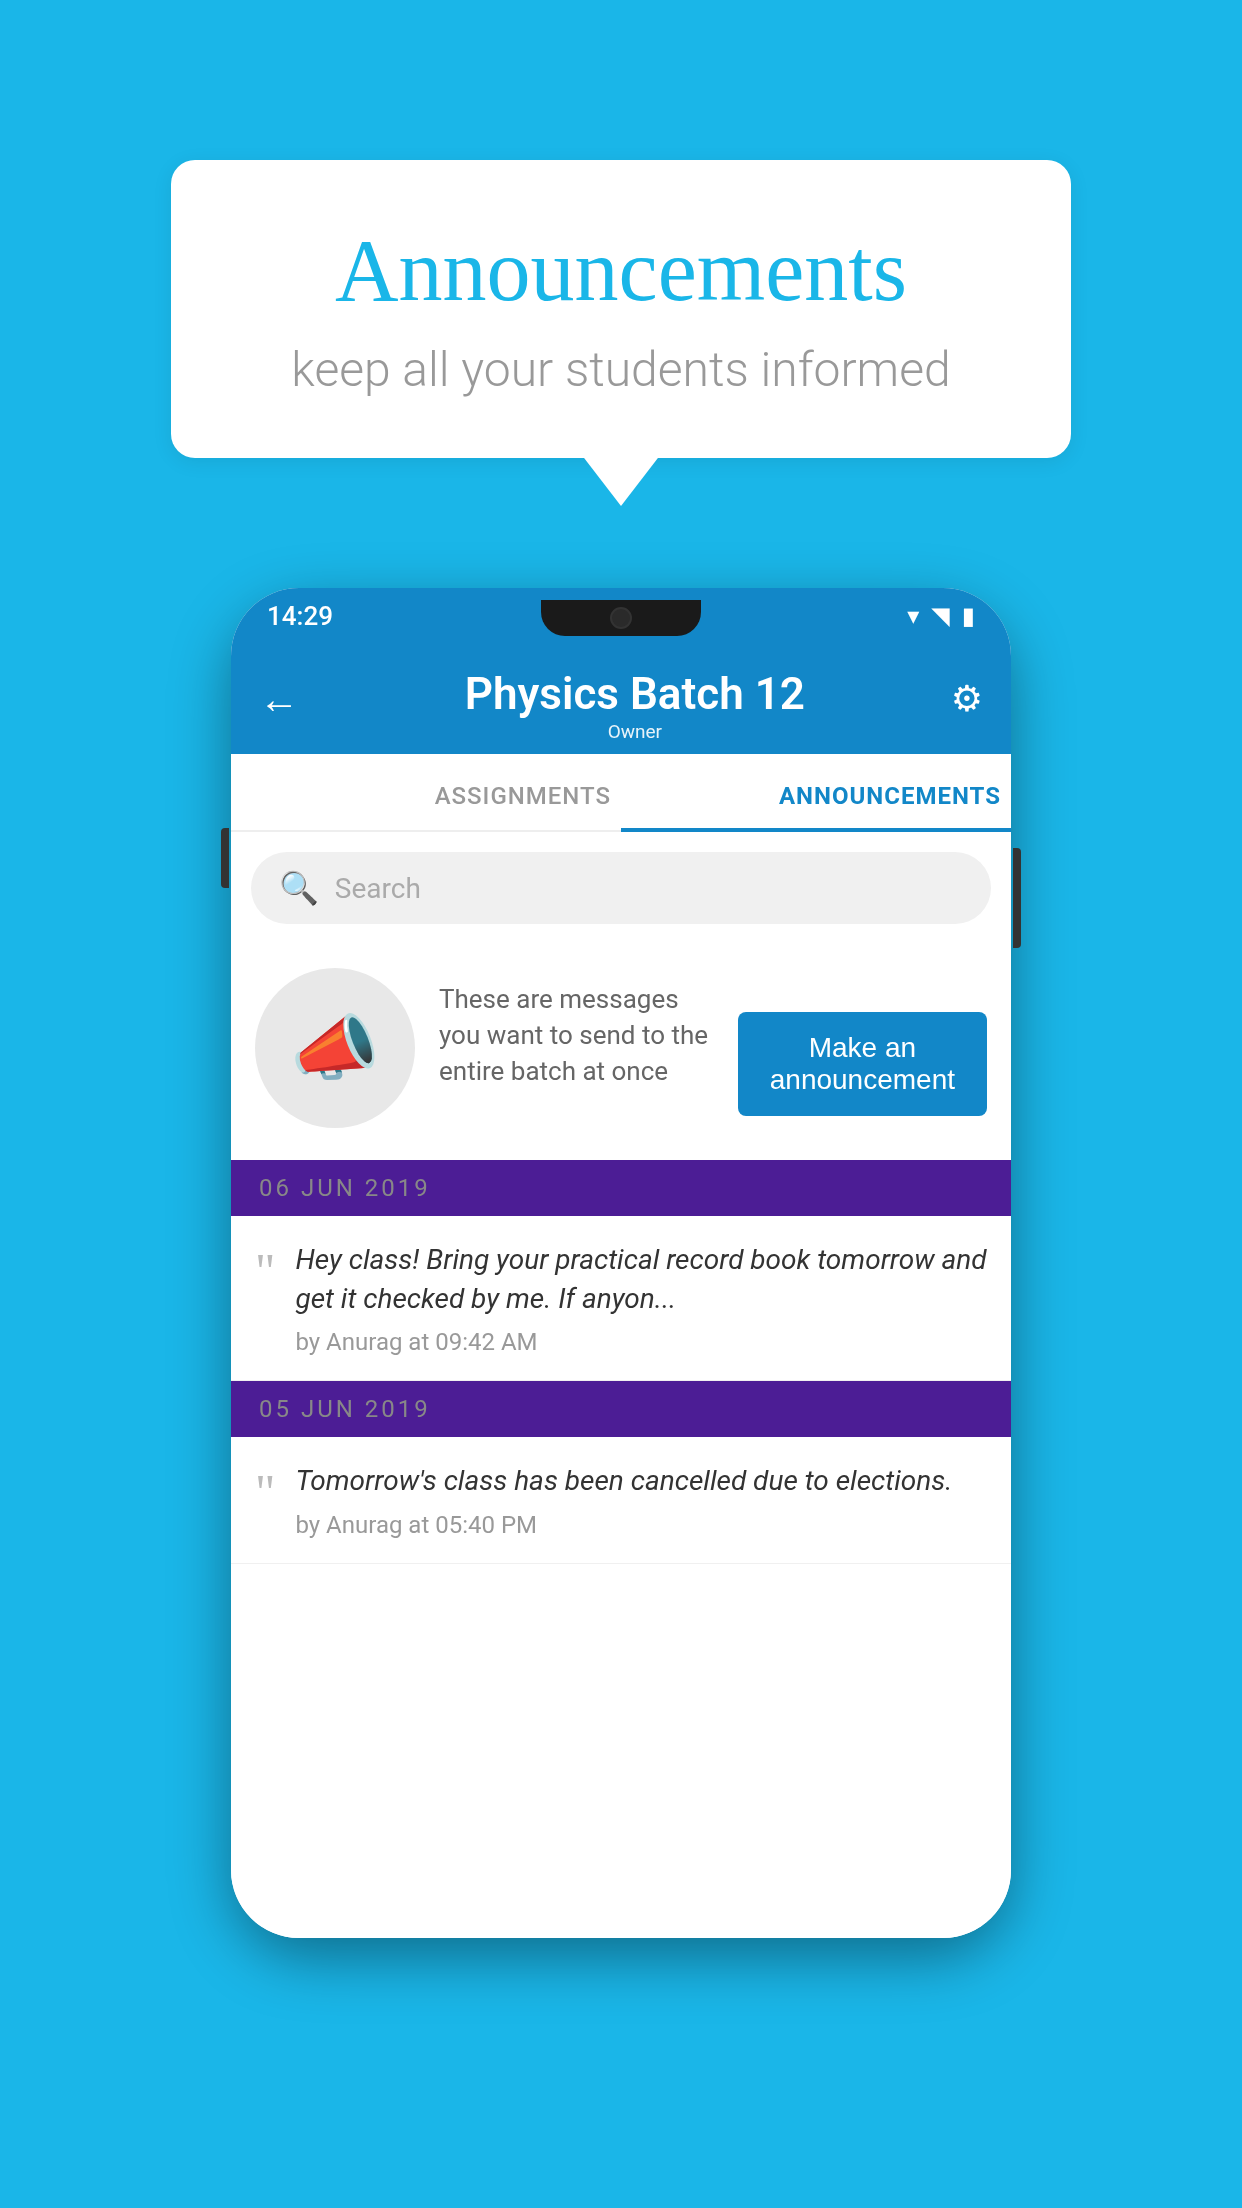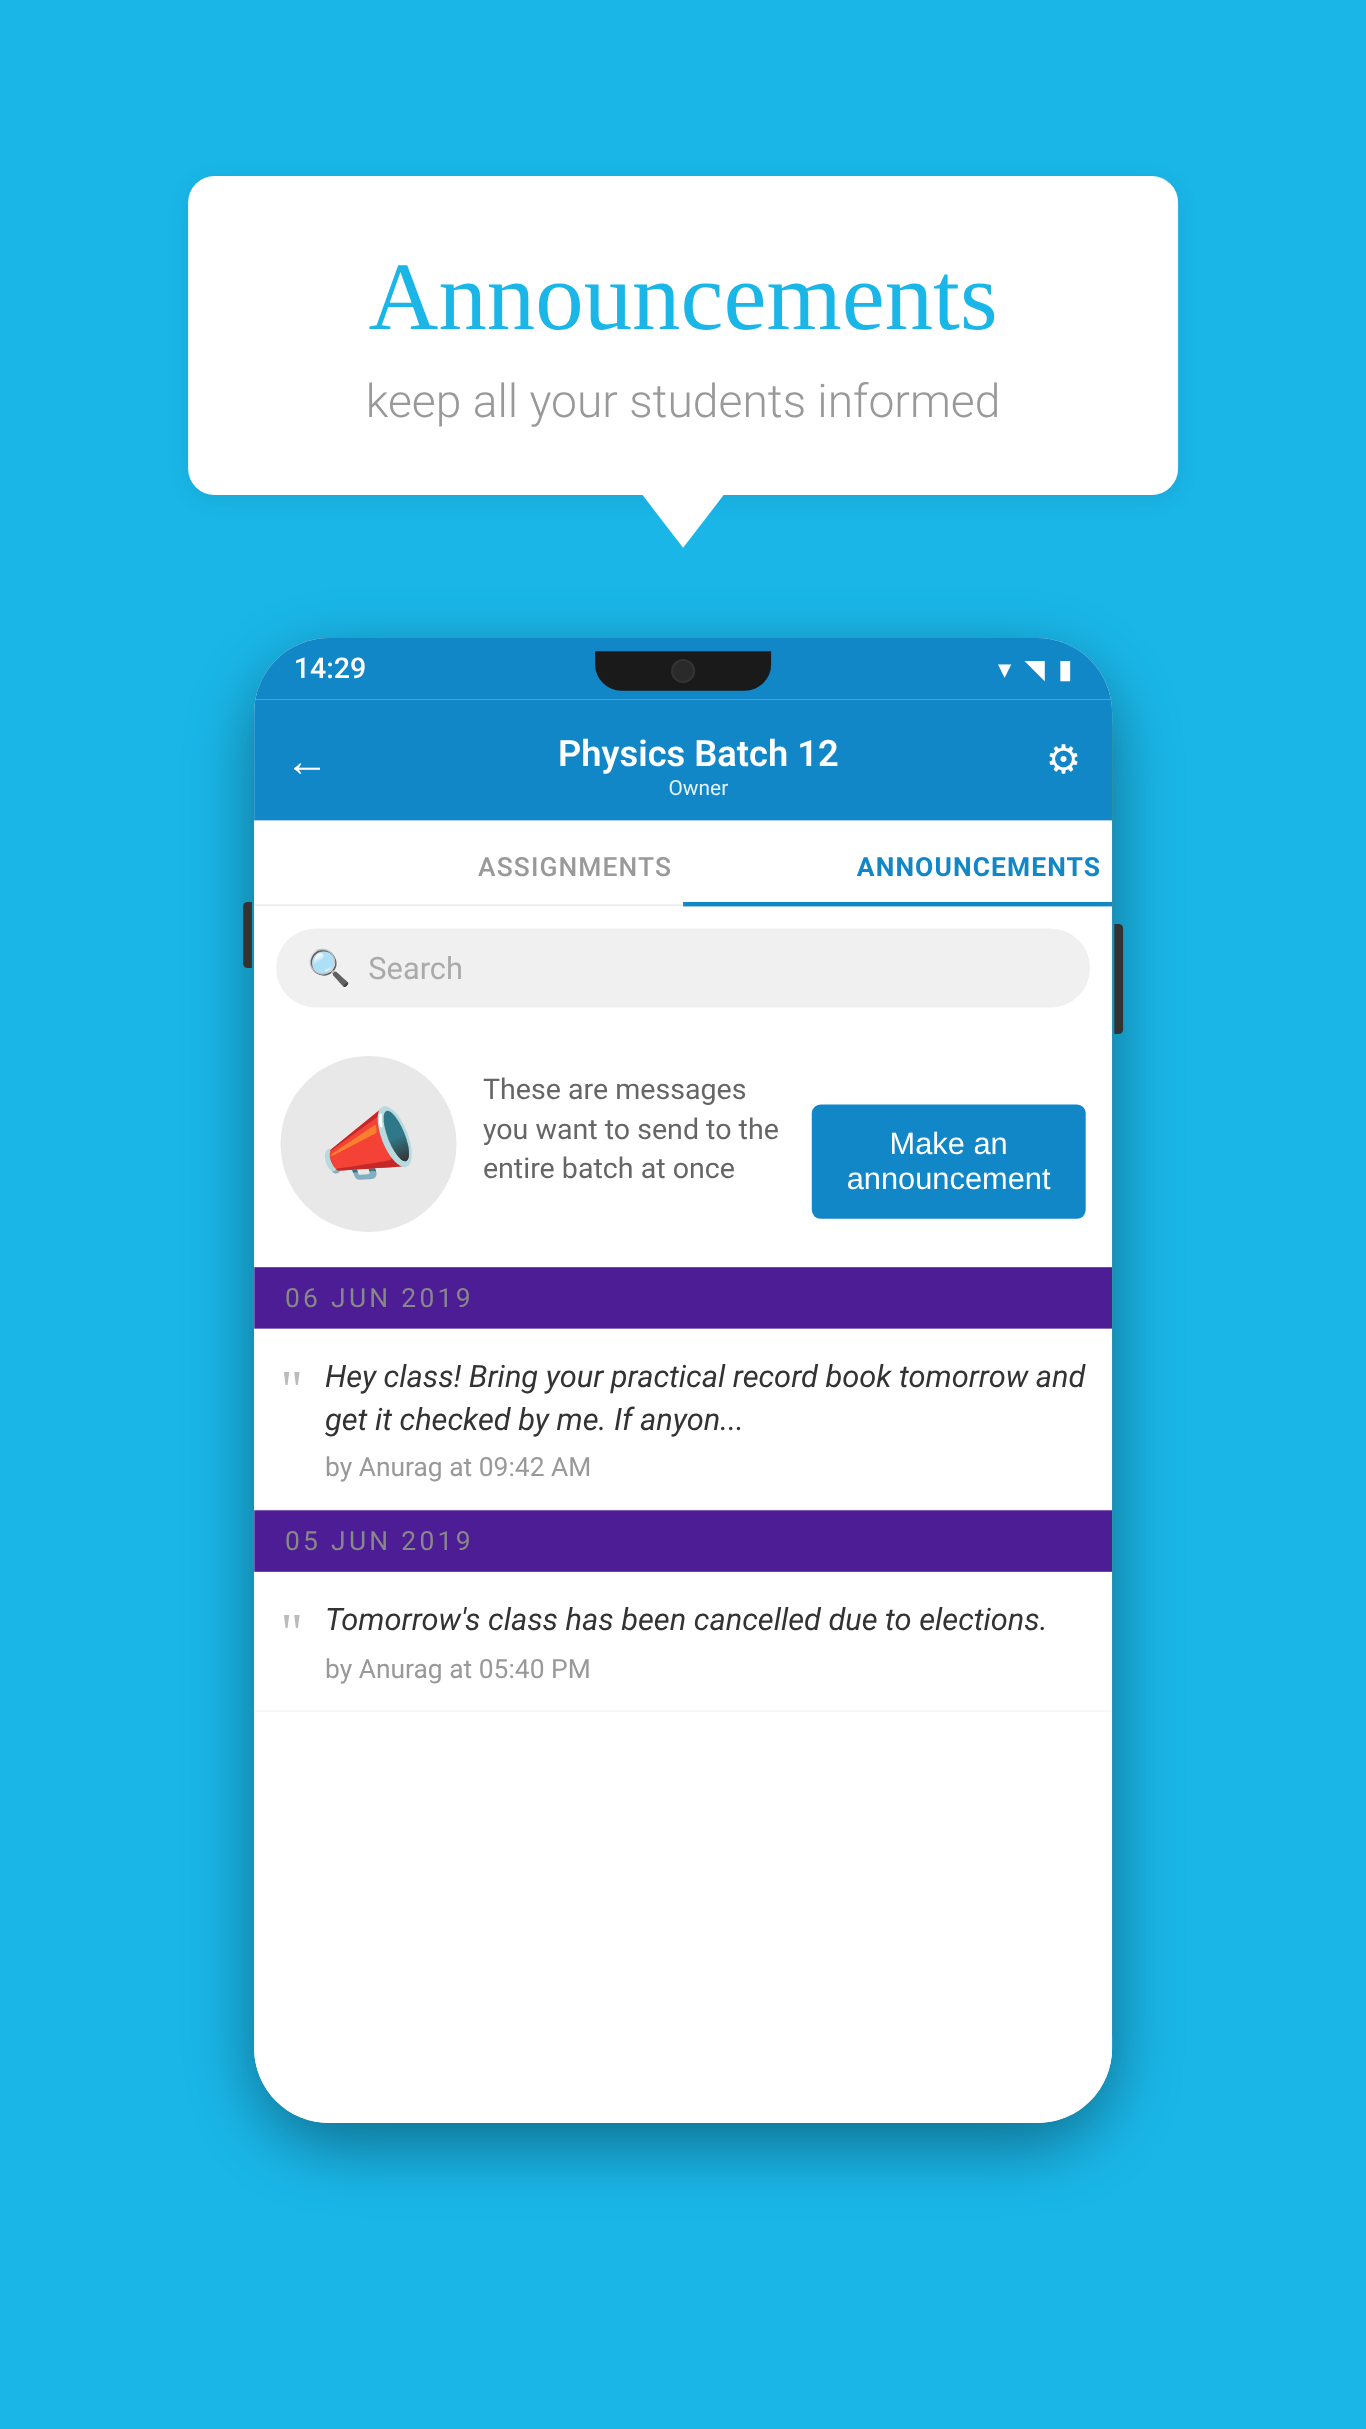--- a/index.html
+++ b/index.html
@@ -43,21 +43,21 @@
 
     .bubble-title {
       font-size: 88px;
       color: #1ab6e8;
       font-weight: 400;
       font-family: Georgia, serif;
       margin-bottom: 20px;
     }
 
     .bubble-subtitle {
-      font-size: 42px;
+      font-size: 48px;
       color: #999;
       font-weight: 300;
     }
 
     
     .phone-wrapper {
       margin-top: 130px;
       position: relative;
     }
 
@@ -150,21 +150,21 @@
       cursor: pointer;
     }
 
     .app-bar-center {
       flex: 1;
       text-align: center;
     }
 
     .app-bar-title {
       color: white;
-      font-size: 33px;
+      font-size: 44px;
       font-weight: 600;
       margin-top: 12px;
     }
 
     .app-bar-subtitle {
       color: rgba(255,255,255,0.9);
       font-size: 19px;
     }
 
     .settings-btn {

